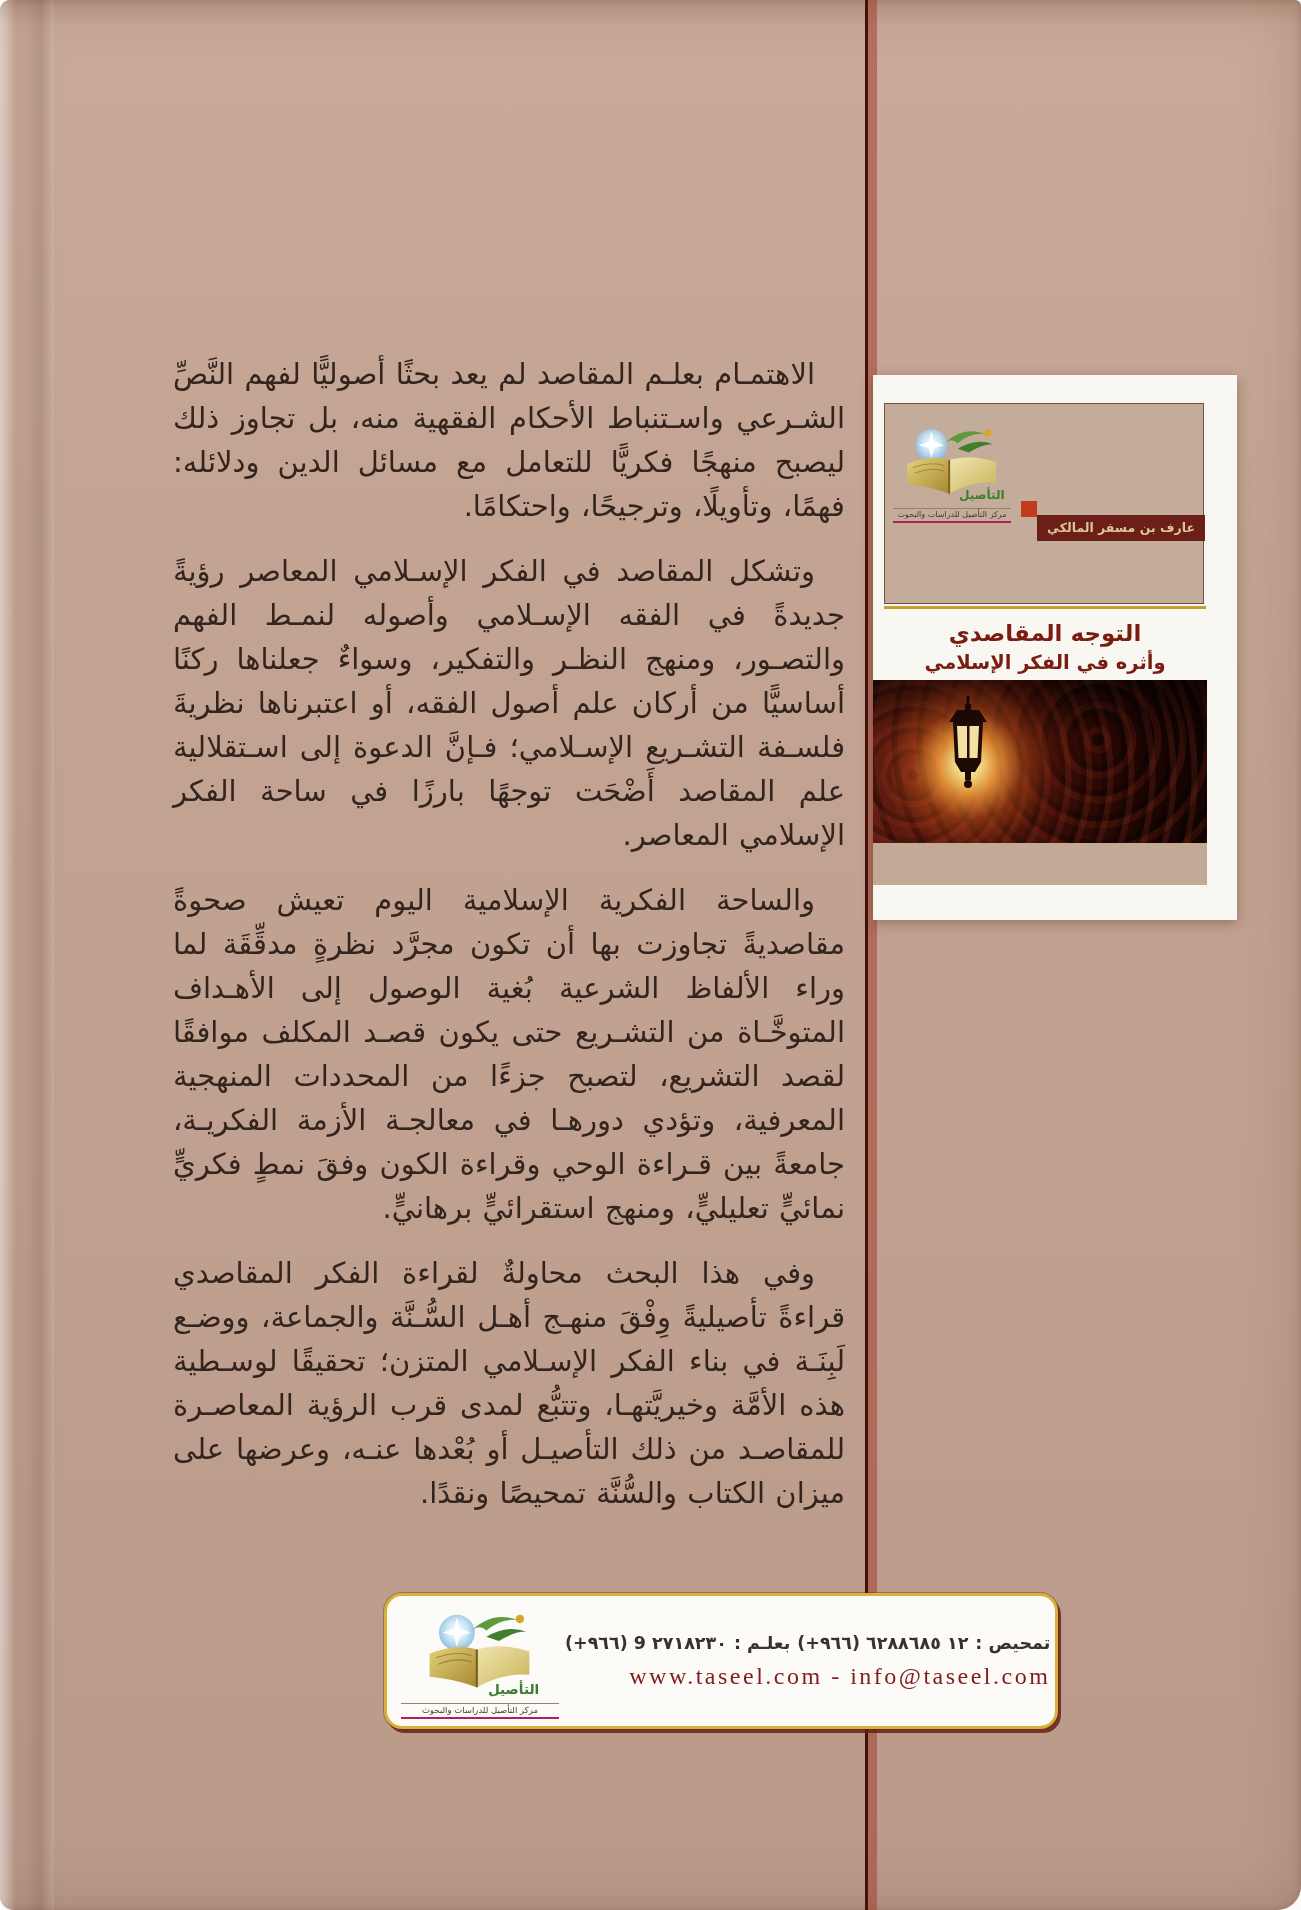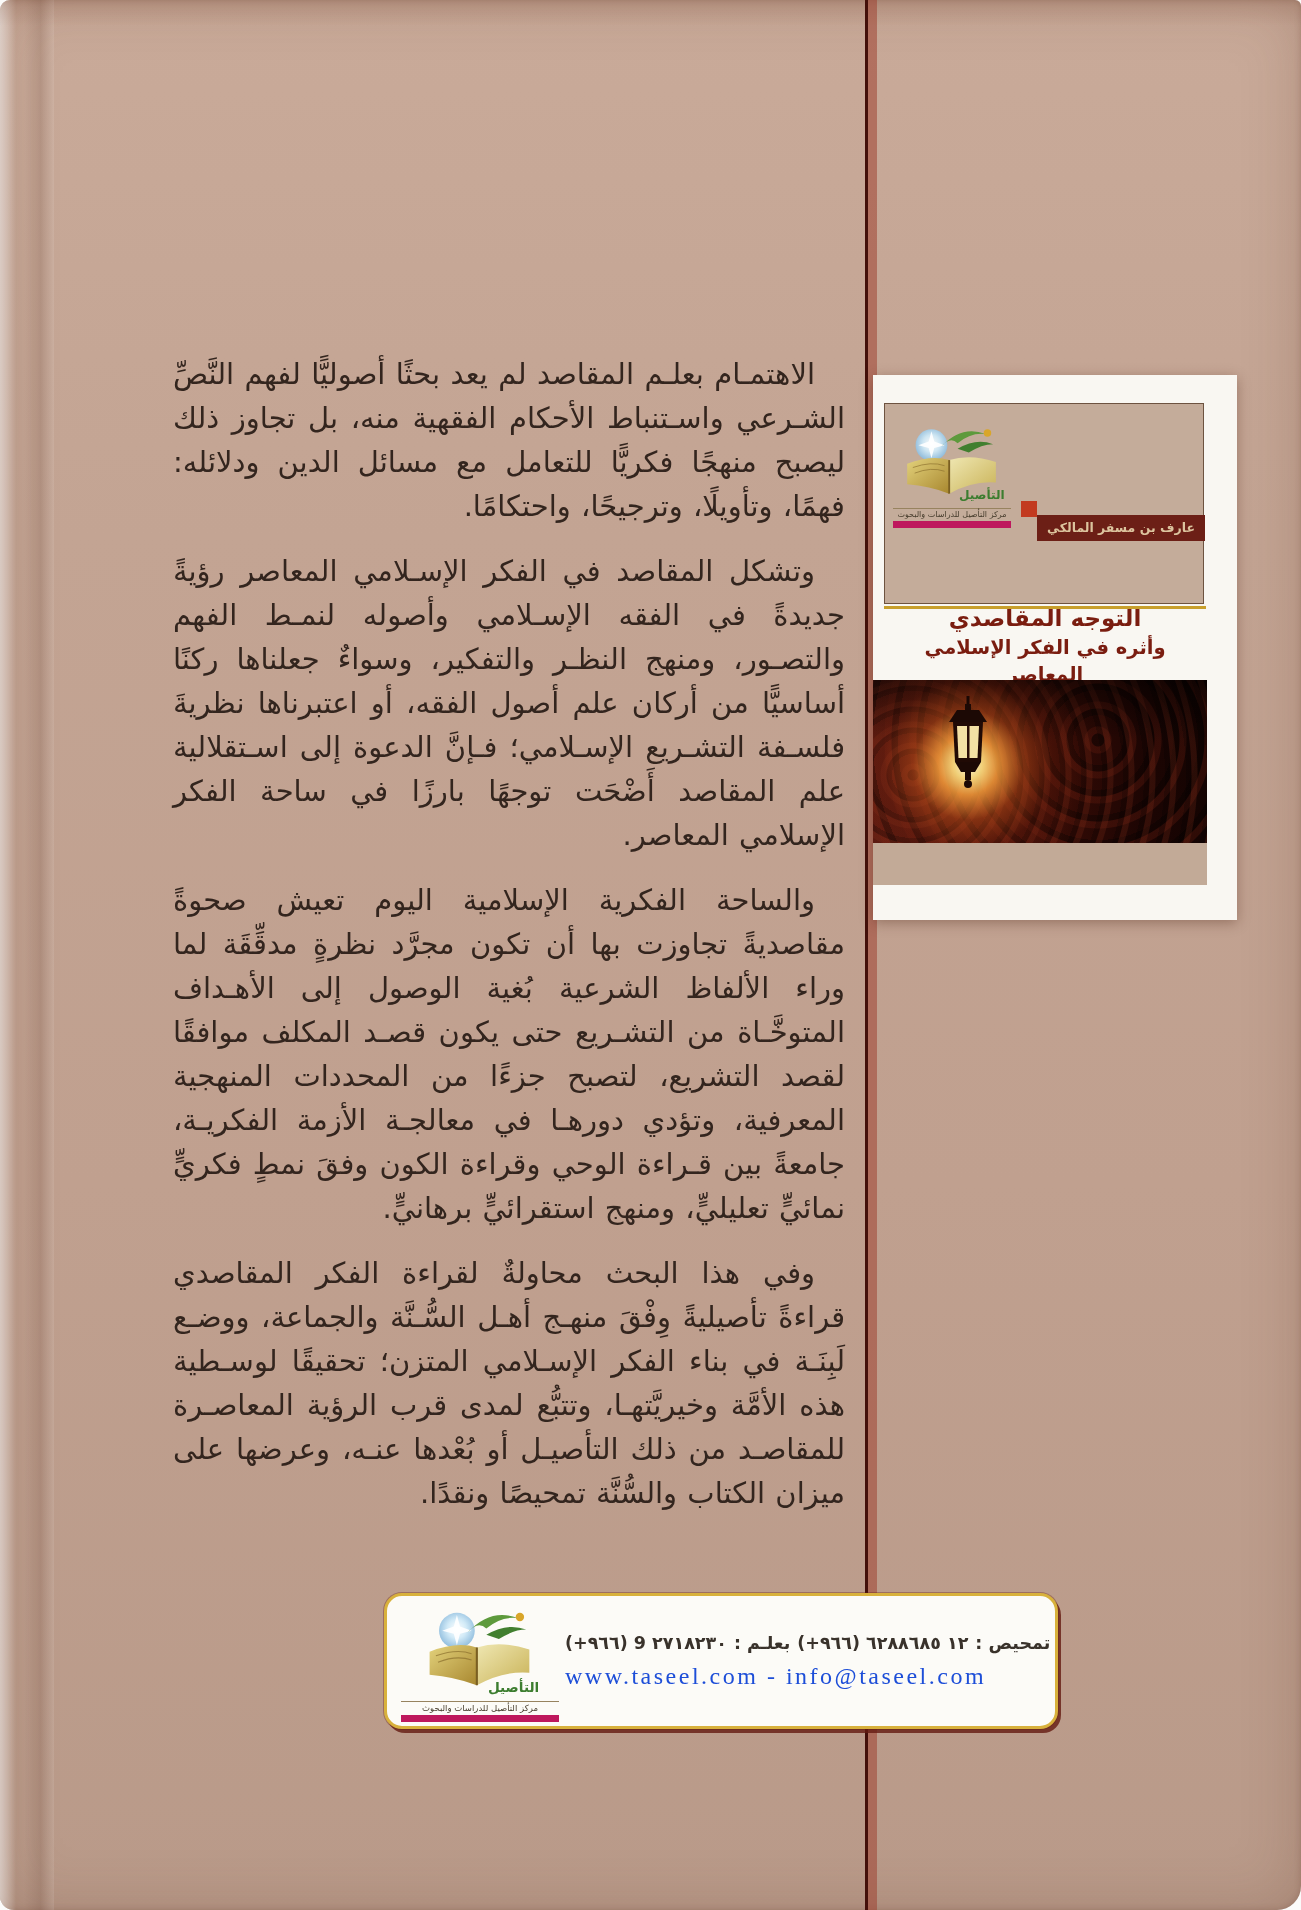--- a/index.html
+++ b/index.html
@@ -37,26 +37,26 @@
   
   .mini-cover{
     position:absolute;left:873px;top:375px;width:364px;height:545px;
     background:#f9f7f2;box-shadow:0 3px 12px rgba(70,30,15,.35);
   }
   .cover-panel{position:absolute;left:11px;top:28px;width:320px;height:201px;
     background:#c4ac9a;border:1px solid #6d5340;}
   .cover-gold-rule{position:absolute;left:11px;top:231px;width:322px;height:3px;background:#c89f2b;}
   .cover-logo{position:absolute;left:20px;top:44px;width:118px;text-align:center;}
   .logo-caption{display:block;margin-top:1px;font-size:8px;line-height:10px;color:#463c2c;
-    border-top:1px solid #97835f;border-bottom:7px solid #be185d;padding:1px 0;direction:rtl;}
+    border-top:1px solid #97835f;border-bottom:2px solid #be185d;padding:1px 0;direction:rtl;}
   .red-square{position:absolute;left:148px;top:126px;width:16px;height:16px;background:#c23a20;}
   .author-strip{position:absolute;left:164px;top:140px;width:168px;height:26px;
     background:#6c1f16;color:#dcc49e;font-size:12.5px;font-weight:bold;
     line-height:26px;text-align:center;direction:rtl;}
-  .cover-title{position:absolute;left:11px;top:228px;width:322px;text-align:center;
+  .cover-title{position:absolute;left:11px;top:243px;width:322px;text-align:center;
     color:#7a1d10;direction:rtl;font-weight:bold;}
   .cover-title .t1{font-size:23px;line-height:31px;display:block;}
   .cover-title .t2{font-size:19.5px;line-height:27px;display:block;}
   .cover-photo{
     position:absolute;left:0;top:305px;width:334px;height:163px;overflow:hidden;
     background:
       radial-gradient(circle at 95px 85px,
         rgba(255,250,222,.98) 0px, rgba(255,224,130,.92) 14px,
         rgba(250,160,60,.82) 30px, rgba(190,80,25,.48) 55px,
         rgba(120,35,12,.20) 85px, rgba(0,0,0,0) 120px),
@@ -78,21 +78,21 @@
     display:flex;flex-direction:row;align-items:center;direction:ltr;
   }
   .banner-logo{width:172px;flex:0 0 auto;text-align:center;padding-left:14px;}
   .banner-logo .logo-caption{font-size:8.5px;line-height:11px;}
   .banner-text{flex:1;direction:rtl;padding:2px 22px 2px 6px;color:#39322b;}
   .banner-row1{font-size:20px;font-weight:bold;line-height:33px;white-space:nowrap;}
   .banner-row2{font-size:17.5px;font-weight:bold;line-height:30px;display:flex;direction:rtl;
     align-items:baseline;gap:7px;white-space:nowrap;}
   .num{direction:ltr;unicode-bidi:isolate;}
   .banner-row3{font-family:"Liberation Serif","DejaVu Serif",serif;direction:ltr;
-    font-size:24px;letter-spacing:2.5px;line-height:36px;color:#1d4ed8;text-align:left;}
+    font-size:24px;letter-spacing:2.5px;line-height:36px;color:#7f1d1d;text-align:right;}
 </style>
 </head>
 <body>
 
 <svg width="0" height="0" style="position:absolute" aria-hidden="true">
   <defs>
     <radialGradient id="gBlue" cx="50%" cy="45%" r="60%">
       <stop offset="0%" stop-color="#ffffff"></stop>
       <stop offset="45%" stop-color="#cfe9f7"></stop>
       <stop offset="100%" stop-color="#7fb2d8"></stop>

